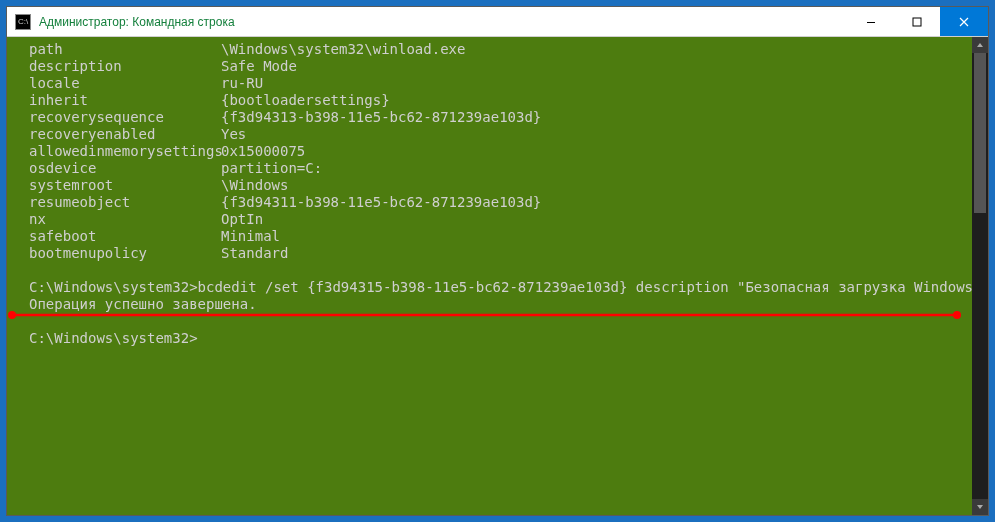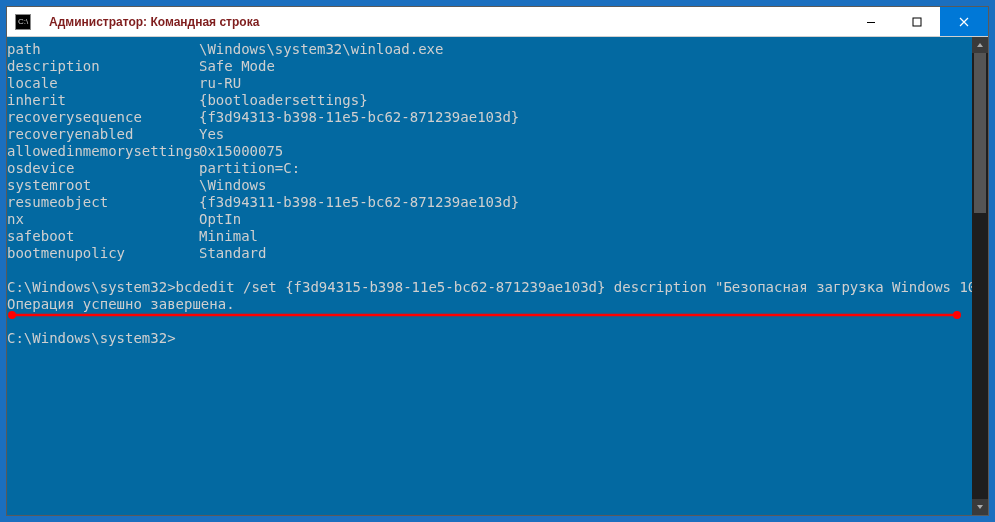--- a/index.html
+++ b/index.html
@@ -24,43 +24,42 @@
   }
   .title-icon {
     width: 16px; height: 16px;
     margin-left: 8px;
     background: #000;
     border: 1px solid #888;
     display: flex; align-items: center; justify-content: center;
     font-size: 8px; color: #ccc;
   }
   .title-text {
-    margin-left: 18px;
+    margin-left: 8px;
     font-size: 12px;
-    color: #7f1d1d;
-    font-weight: bold;
+    color: #15803d;
   }
   .controls { margin-left: auto; display: flex; height: 100%; }
   .ctrl {
     width: 46px;
     display: flex; align-items: center; justify-content: center;
     color: #000;
     font-size: 10px;
   }
   .ctrl.close { background: #0078d7; color: #fff; width: 48px; }
   .ctrl svg { width: 10px; height: 10px; }
   .content-area {
     flex: 1;
     display: flex;
     background: #000;
   }
   .console {
     flex: 1;
-    padding: 4px 6px 4px 0;
-    background: #0369a1;
+    padding: 4px 6px 4px 22px;
+    background: #4d7c0f;
     color: #cfcfcf;
     font-family: Consolas, "Lucida Console", monospace;
     font-size: 14px;
     line-height: 17px;
     white-space: pre;
     overflow: hidden;
     position: relative;
   }
   .row { display: flex; }
   .k  { display: inline-block; width: 192px; }

